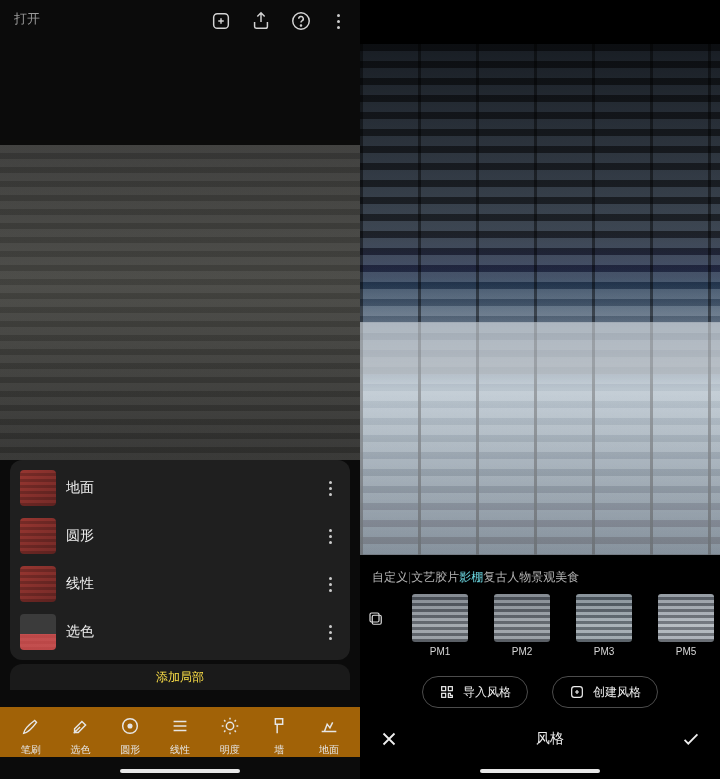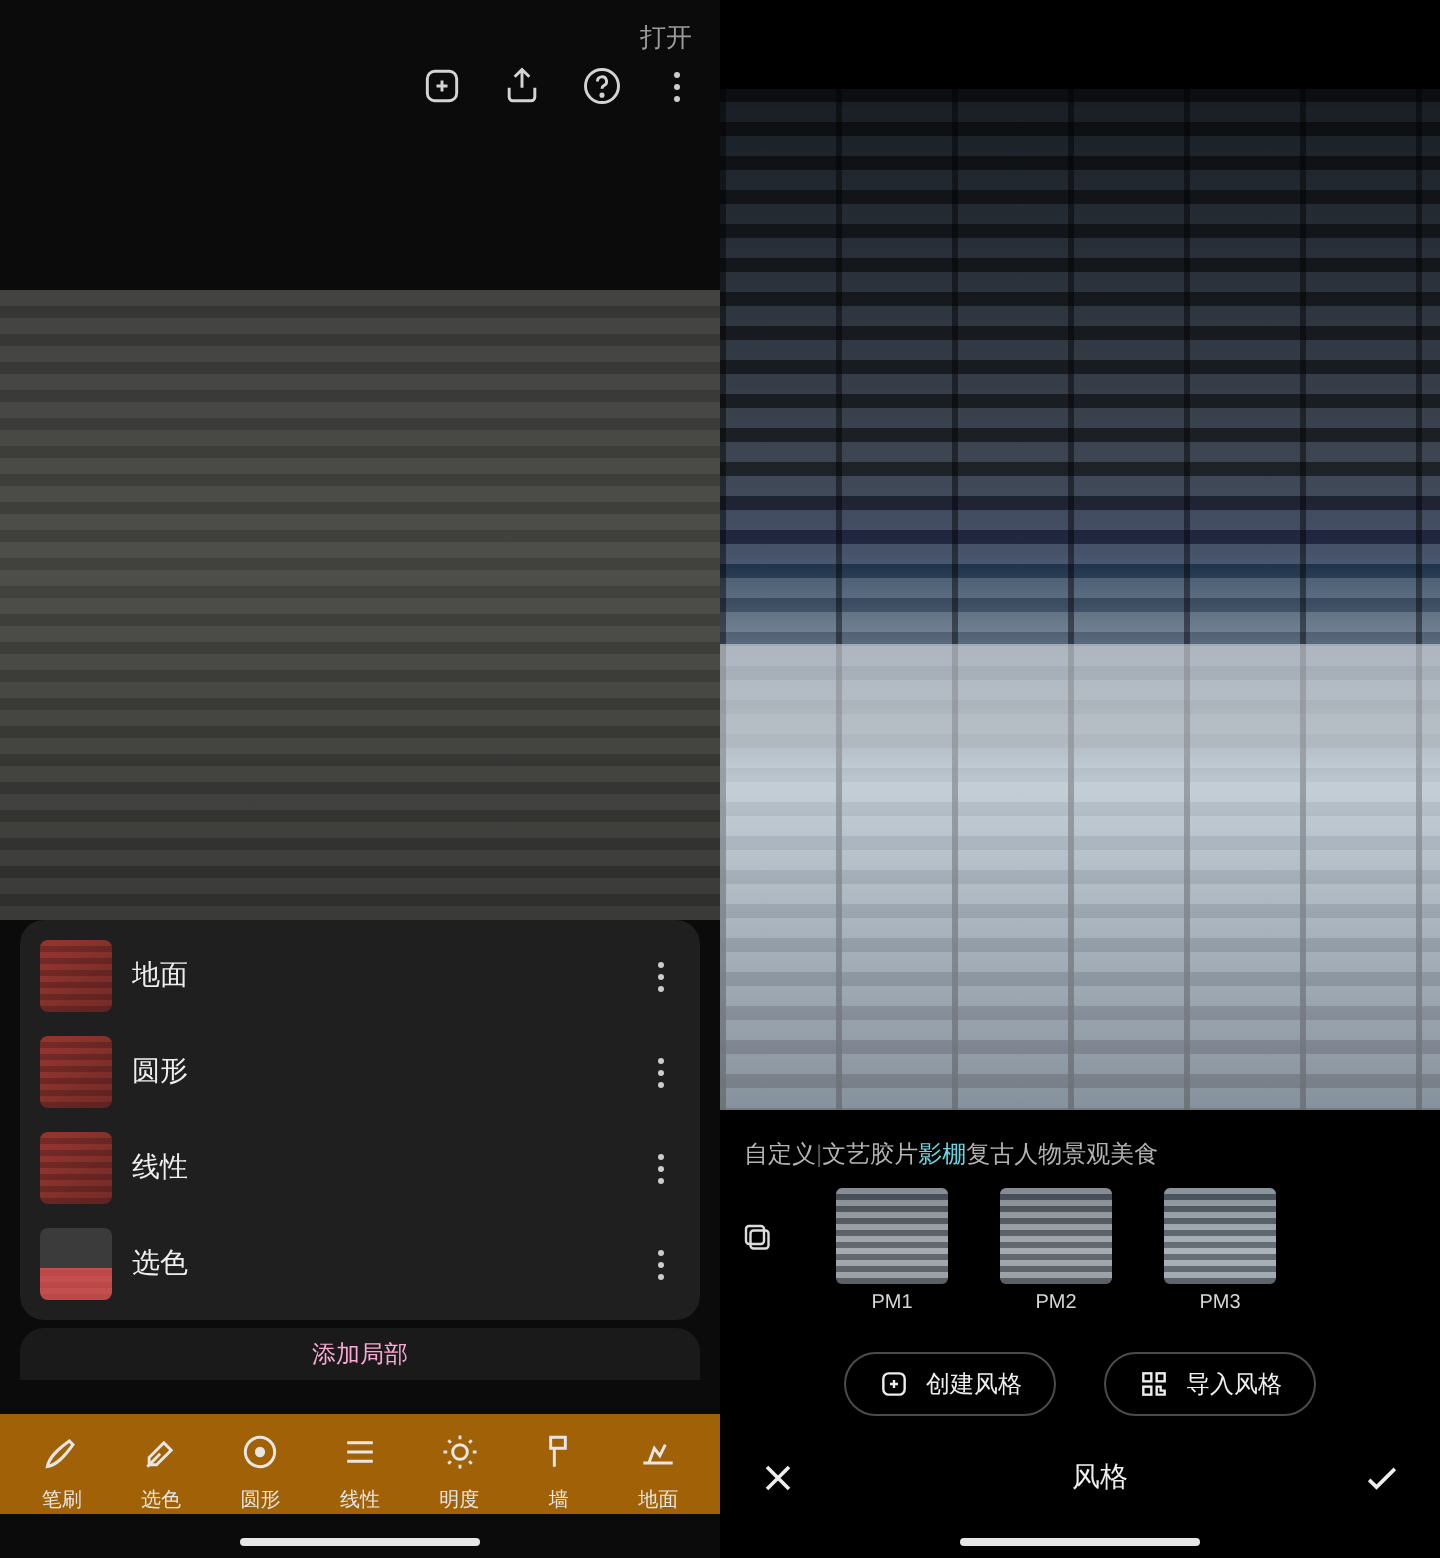--- a/index.html
+++ b/index.html
@@ -13,25 +13,24 @@
     color: #fff;
   }
   .pane { height: 779px; position: relative; }
   .pane-left { width: 360px; background: #0b0b0b; }
   .pane-right { width: 360px; background: #000; }
 
   
   .left-top {
     height: 44px;
     display: flex;
-    align-items: flex-end;
+    align-items: flex-start;
     justify-content: space-between;
     padding: 0 14px;
     margin-top: 10px;
-    flex-direction: column;
   }
   .open-label { font-size: 13px; color: #9a9a9a; }
   .top-icons { display: flex; align-items: center; gap: 18px; }
   .icon-btn { width: 22px; height: 22px; display: flex; align-items: center; justify-content: center; cursor: pointer; color: #d4d4d4; }
   .icon-btn svg { width: 100%; height: 100%; }
 
   .left-image-area {
     position: absolute;
     top: 145px;
     left: 0;
@@ -90,21 +89,21 @@
 
   .add-local-bar {
     position: absolute;
     left: 10px; right: 10px;
     top: 664px;
     height: 26px;
     display: flex;
     align-items: center;
     justify-content: center;
     font-size: 12px;
-    color: #f9a8d4;
+    color: #fde047;
     border-top-left-radius: 12px;
     border-top-right-radius: 12px;
     background: #1a1a1a;
   }
 
   .bottom-tools {
     position: absolute;
     left: 0; right: 0;
     bottom: 22px;
     display: flex;
@@ -438,43 +437,47 @@
       <div class="plabel">PM1</div>
     </div>
     <div class="preset">
       <div class="pimg"></div>
       <div class="plabel">PM2</div>
     </div>
     <div class="preset">
       <div class="pimg"></div>
       <div class="plabel">PM3</div>
     </div>
+    <div class="preset">
+      <div class="pimg"></div>
+      <div class="plabel">PM5</div>
+    </div>
   </div>
 
   <div class="action-row">
-    <div class="pill-btn">
-      <div class="picon">
-        <svg viewBox="0 0 24 24" fill="none" stroke="currentColor" stroke-width="1.8">
-            <rect x="4" y="4" width="16" height="16" rx="4"></rect>
-            <path d="M12 9v6M9 12h6"></path>
-          </svg>
-      </div>
-      <span>创建风格</span>
-    </div>
     <div class="pill-btn">
       <div class="picon">
         <svg viewBox="0 0 24 24" fill="none" stroke="currentColor" stroke-width="1.8">
             <rect x="4" y="4" width="6" height="6"></rect>
             <rect x="14" y="4" width="6" height="6"></rect>
             <rect x="4" y="14" width="6" height="6"></rect>
             <path d="M14 14h3v3h3v3h-6z"></path>
           </svg>
       </div>
       <span>导入风格</span>
     </div>
+    <div class="pill-btn">
+      <div class="picon">
+        <svg viewBox="0 0 24 24" fill="none" stroke="currentColor" stroke-width="1.8">
+            <rect x="4" y="4" width="16" height="16" rx="4"></rect>
+            <path d="M12 9v6M9 12h6"></path>
+          </svg>
+      </div>
+      <span>创建风格</span>
+    </div>
   </div>
 
   <div class="bottom-bar">
     <div class="close-x">
       <svg viewBox="0 0 24 24" fill="none" stroke="currentColor" stroke-width="2">
           <path d="M6 6l12 12M18 6L6 18"></path>
         </svg>
     </div>
     <div class="bottom-title">风格</div>
     <div class="confirm-chk">

